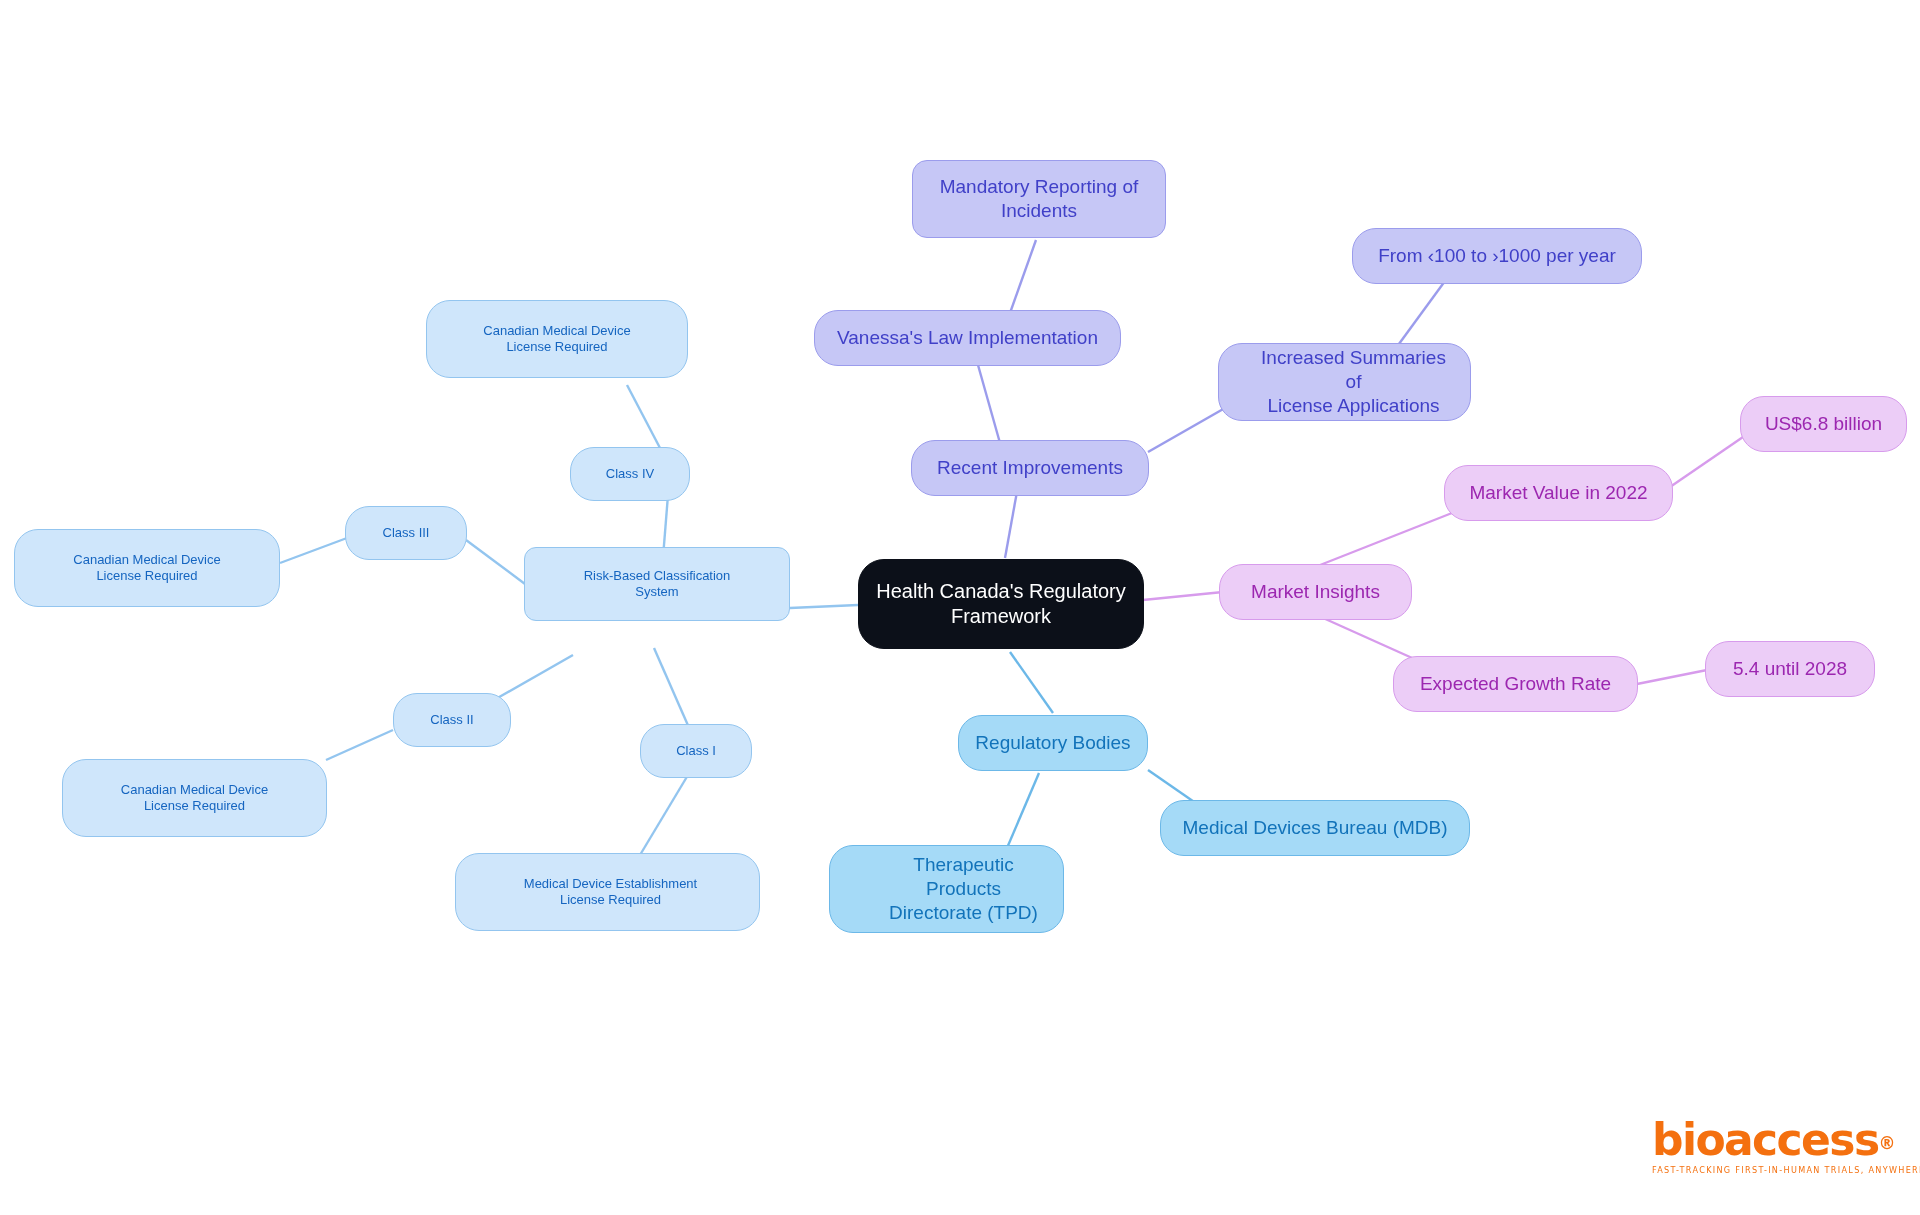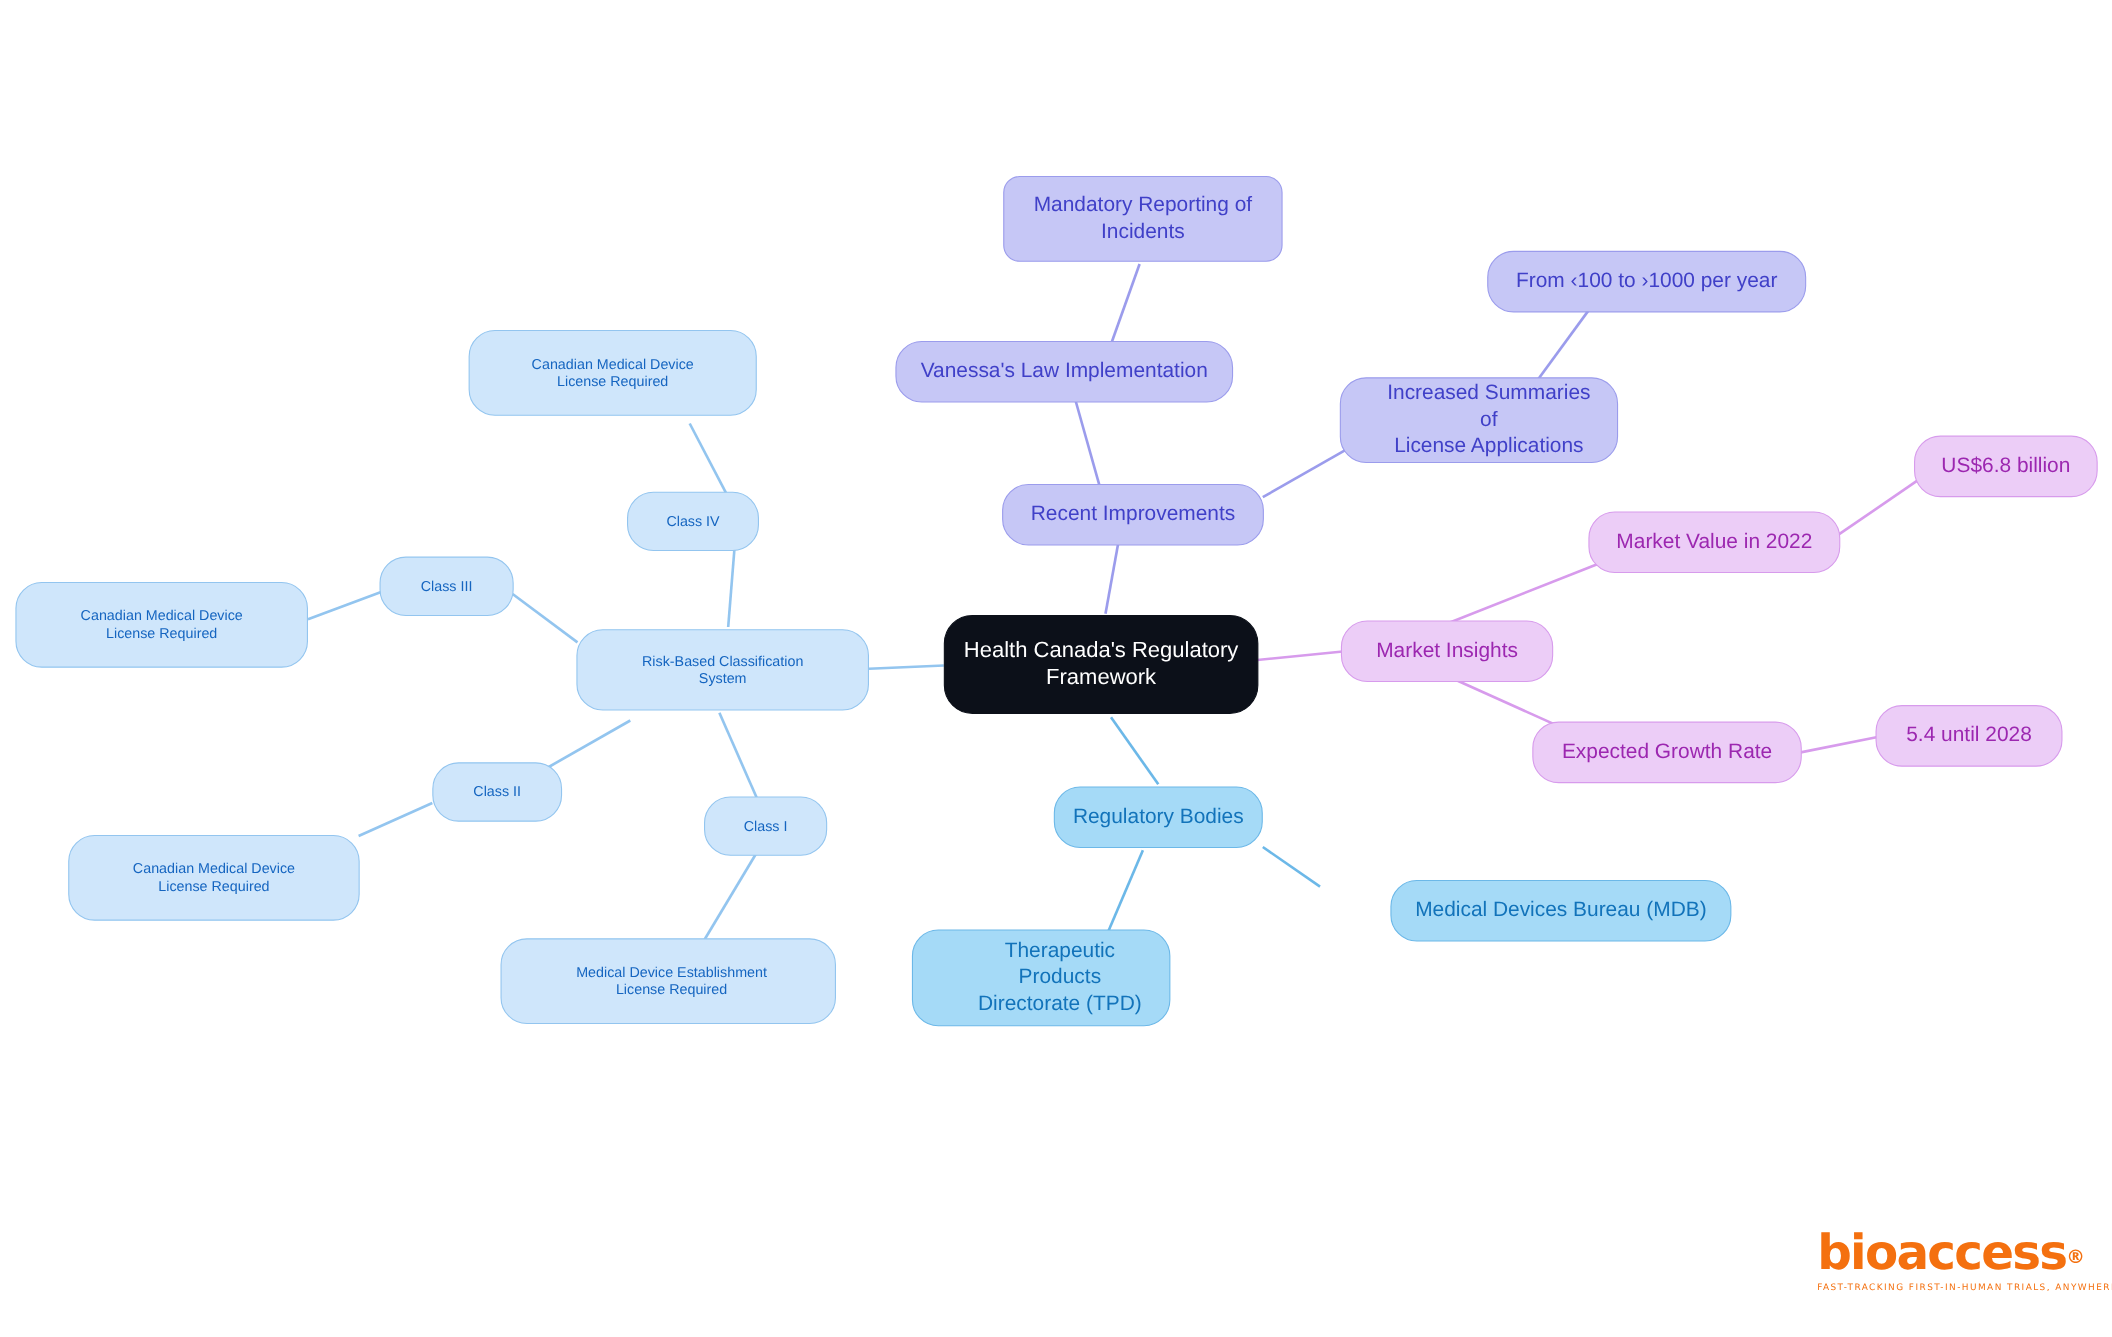--- a/index.html
+++ b/index.html
@@ -151,21 +151,21 @@
     <path d="M 1637 684 L 1707 670" stroke="#d79bec" stroke-width="2.4" fill="none"></path>
 
     <path d="M 1148 770 L 1200 806" stroke="#6cb8e8" stroke-width="2.4" fill="none"></path>
 
     <path d="M 1039 773 L 1007 848" stroke="#6cb8e8" stroke-width="2.4" fill="none"></path>
   </svg>
 
   <div class="node n-root" style="left:858px; top:559px; width:286px; height:90px;">Health Canada's Regulatory
 Framework</div>
 
-  <div class="node n-blue" style="left:524px; top:572px; width:266px; height:74px;">Risk-Based Classification
+  <div class="node n-blue" style="left:524px; top:547px; width:266px; height:74px;border-radius:12px;">Risk-Based Classification
 System</div>
 
   <div class="node n-blue" style="left:570px; top:447px; width:120px; height:54px;">Class IV</div>
   <div class="node n-blue" style="left:426px; top:300px; width:262px; height:78px;">Canadian Medical Device
 License Required</div>
 
   <div class="node n-blue" style="left:345px; top:506px; width:122px; height:54px;">Class III</div>
   <div class="node n-blue" style="left:14px; top:529px; width:266px; height:78px;">Canadian Medical Device
 License Required</div>
 
@@ -190,21 +190,21 @@
   <div class="node n-orchid" style="left:1219px; top:564px; width:193px; height:56px;">Market Insights</div>
 
   <div class="node n-orchid" style="left:1444px; top:465px; width:229px; height:56px;">Market Value in 2022</div>
   <div class="node n-orchid" style="left:1740px; top:396px; width:167px; height:56px;">US$6.8 billion</div>
 
   <div class="node n-orchid" style="left:1393px; top:656px; width:245px; height:56px;">Expected Growth Rate</div>
   <div class="node n-orchid" style="left:1705px; top:641px; width:170px; height:56px;">5.4 until 2028</div>
 
   <div class="node n-sky" style="left:958px; top:715px; width:190px; height:56px;">Regulatory Bodies</div>
 
-  <div class="node n-sky" style="left:1264px; top:800px; width:310px; height:56px;">Medical Devices Bureau (MDB)</div>
+  <div class="node n-sky" style="left:1160px; top:800px; width:310px; height:56px;">Medical Devices Bureau (MDB)</div>
   <div class="node n-sky" style="left:829px; top:845px; width:235px; height:88px;padding-left:48px;">Therapeutic Products
 Directorate (TPD)</div>
 
   <div id="logo">
     <div>
       <span class="word">bioaccess</span><span class="word reg">®</span>
     </div>
     <div class="tagline">FAST-TRACKING FIRST-IN-HUMAN TRIALS, ANYWHERE</div>
   </div>
 

